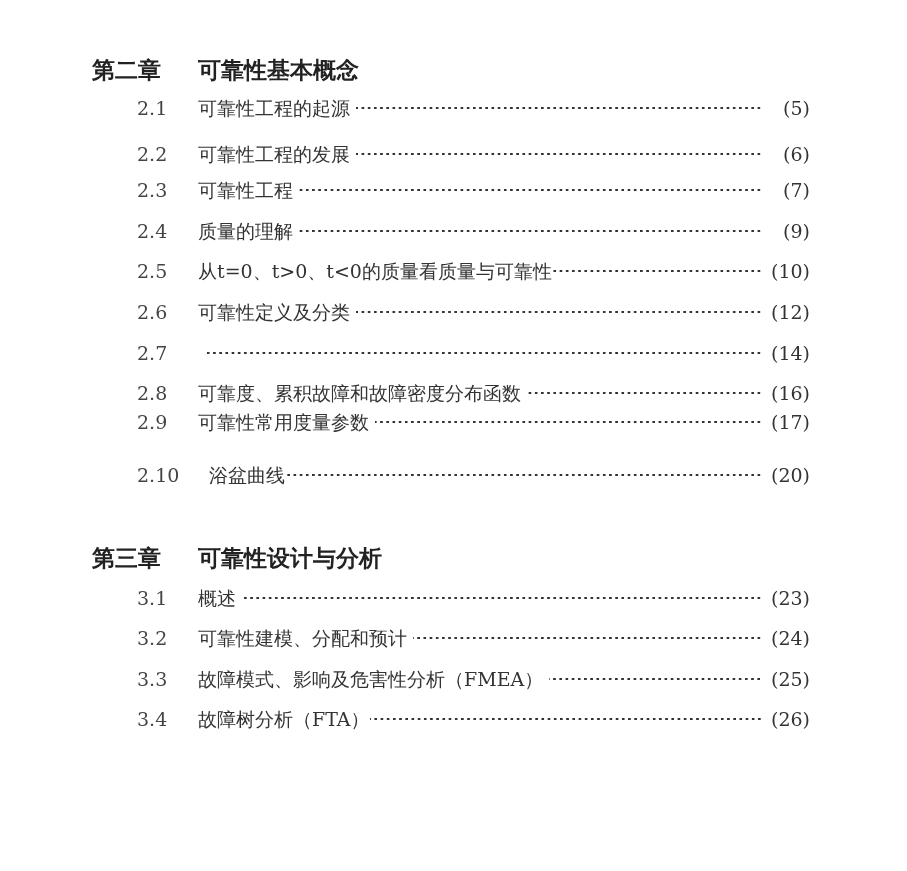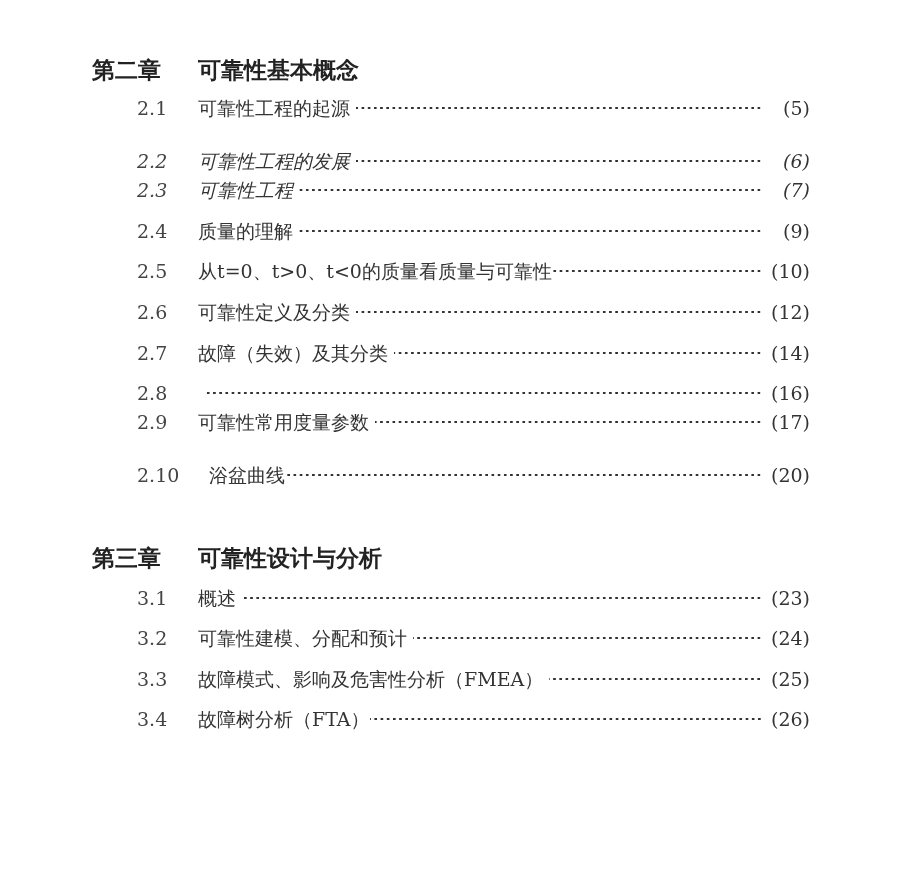--- a/index.html
+++ b/index.html
@@ -27,27 +27,27 @@
 <div class="chapter" style="top:55px;">
   <span class="ch-num">第二章</span><span>可靠性基本概念</span>
 </div>
 
 <div class="entry" style="top:94px;">
   <span class="num">2.1</span>
   <span class="title">可靠性工程的起源</span>
   <span class="leader"></span>
   <span class="page">(5)</span>
 </div>
-<div class="entry" style="top:147px;font-style:italic;">
+<div class="entry" style="top:140px;">
   <span class="num">2.2</span>
   <span class="title">可靠性工程的发展</span>
   <span class="leader"></span>
   <span class="page">(6)</span>
 </div>
-<div class="entry" style="top:176px;font-style:italic;">
+<div class="entry" style="top:176px;">
   <span class="num">2.3</span>
   <span class="title">可靠性工程</span>
   <span class="leader"></span>
   <span class="page">(7)</span>
 </div>
 <div class="entry" style="top:217px;">
   <span class="num">2.4</span>
   <span class="title">质量的理解</span>
   <span class="leader"></span>
   <span class="page">(9)</span>
@@ -59,26 +59,26 @@
   <span class="page">(10)</span>
 </div>
 <div class="entry" style="top:298px;">
   <span class="num">2.6</span>
   <span class="title">可靠性定义及分类</span>
   <span class="leader"></span>
   <span class="page">(12)</span>
 </div>
 <div class="entry" style="top:339px;">
   <span class="num">2.7</span>
-  <span class="title">故障（失效）及其分类</span>
   <span class="leader"></span>
   <span class="page">(14)</span>
 </div>
 <div class="entry" style="top:379px;">
   <span class="num">2.8</span>
+  <span class="title">可靠度、累积故障和故障密度分布函数</span>
   <span class="leader"></span>
   <span class="page">(16)</span>
 </div>
 <div class="entry" style="top:408px;">
   <span class="num">2.9</span>
   <span class="title">可靠性常用度量参数</span>
   <span class="leader"></span>
   <span class="page">(17)</span>
 </div>
 <div class="entry" style="top:461px;">

